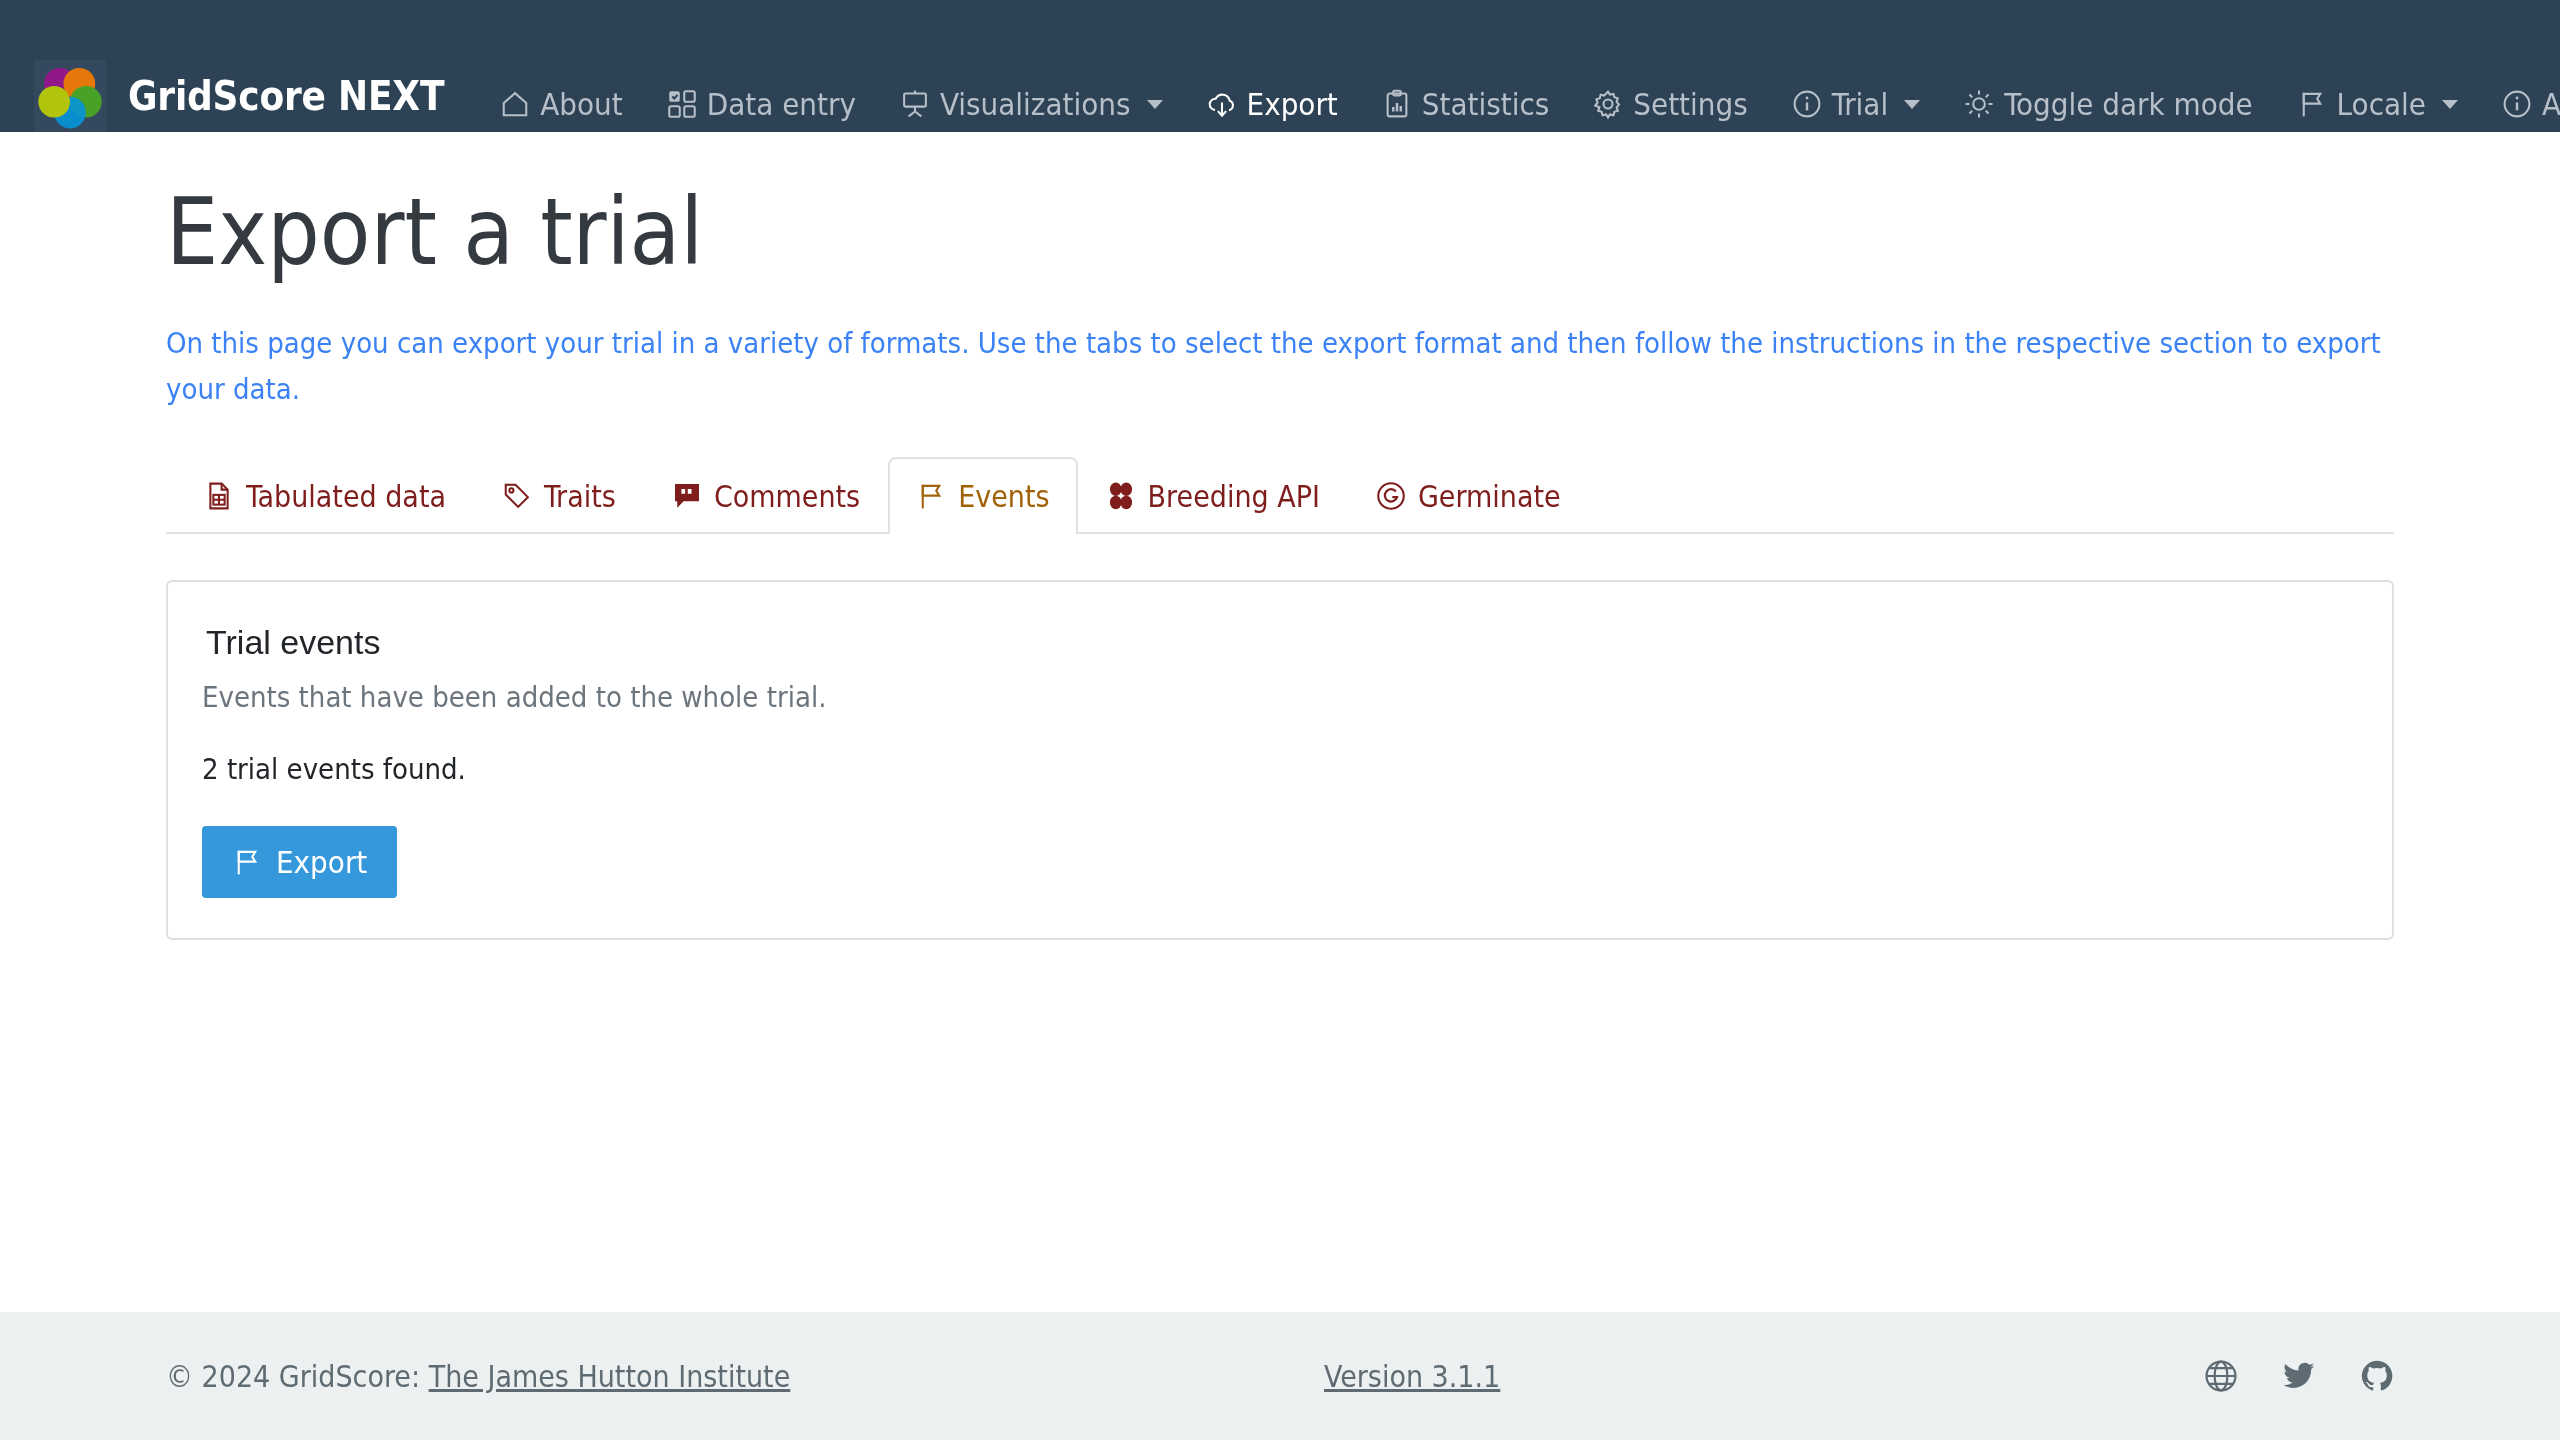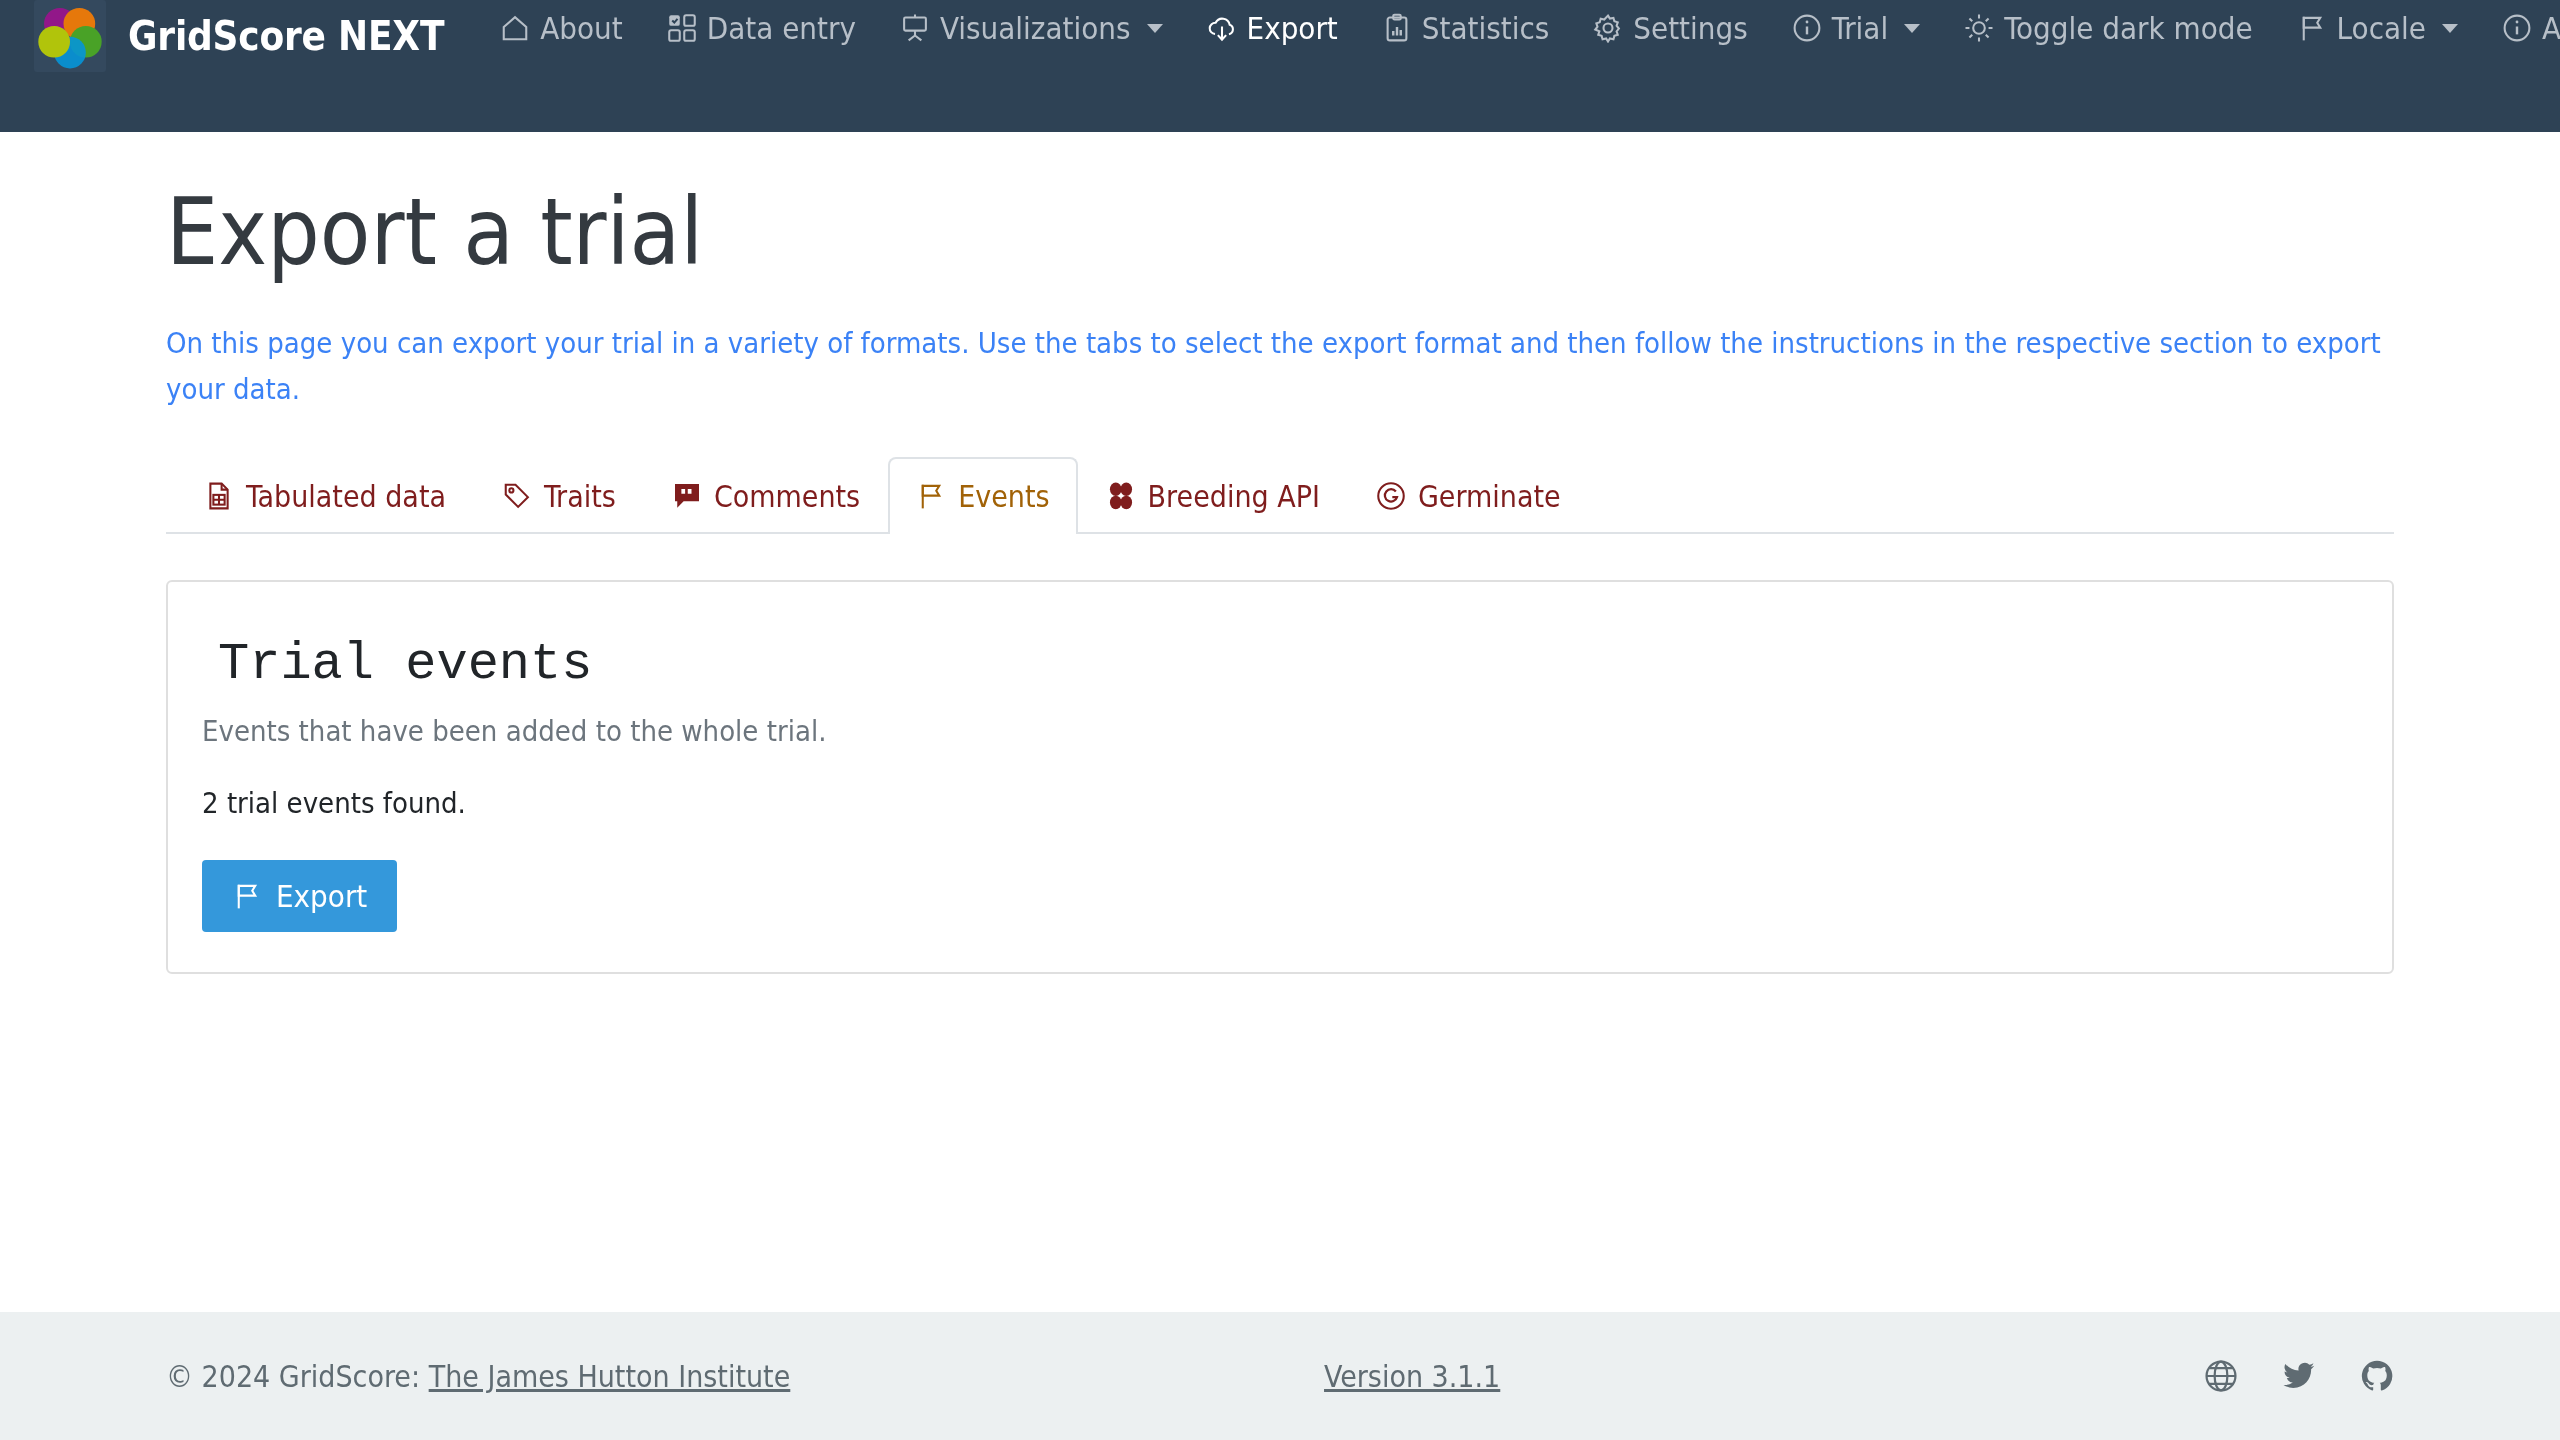--- a/index.html
+++ b/index.html
@@ -10,21 +10,21 @@
     font-family: "DejaVu Sans", "Liberation Sans", sans-serif;
   }
   body { display: flex; flex-direction: column; overflow: hidden; }
 
   
   .navbar {
     background: #2e4255;
     height: 132px;
     flex: 0 0 132px;
     display: flex;
-    align-items: flex-start;
+    align-items: flex-end;
     padding: 0 34px;
     color: #ffffff;
   }
   .brand {
     display: flex;
     align-items: center;
     gap: 22px;
     margin-right: 34px;
   }
   .brand-logo {
@@ -141,25 +141,25 @@
   
   .card {
     margin-top: 46px;
     border: 2px solid #dfdfdf;
     border-radius: 6px;
     background: #ffffff;
     padding: 36px 34px 40px 34px;
     max-width: 2240px;
   }
   .card-title {
-    font-family: Liberation Mono, monospace;
-    font-size: 52px;
+    font-family: Liberation Sans, sans-serif;
+    font-size: 34px;
     font-weight: 400;
     color: #212529;
-    margin: 16px;
+    margin: 4px;
     line-height: 1.2;
   }
   .card-subtitle {
     font-size: 29px;
     color: #6c757d;
     margin: 18px 0 0 0;
     font-family: "DejaVu Sans Condensed", "Liberation Sans Narrow", "Liberation Sans", sans-serif;
   }
   .card-count {
     font-size: 29px;

